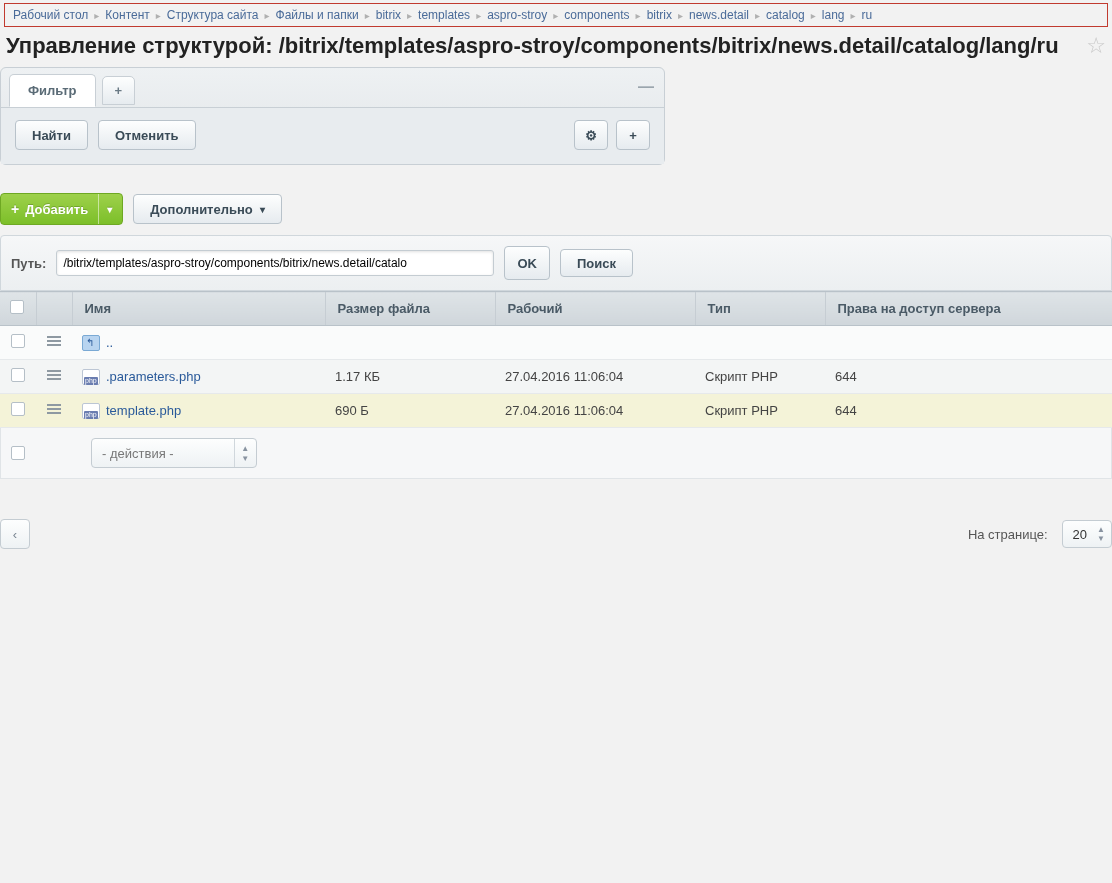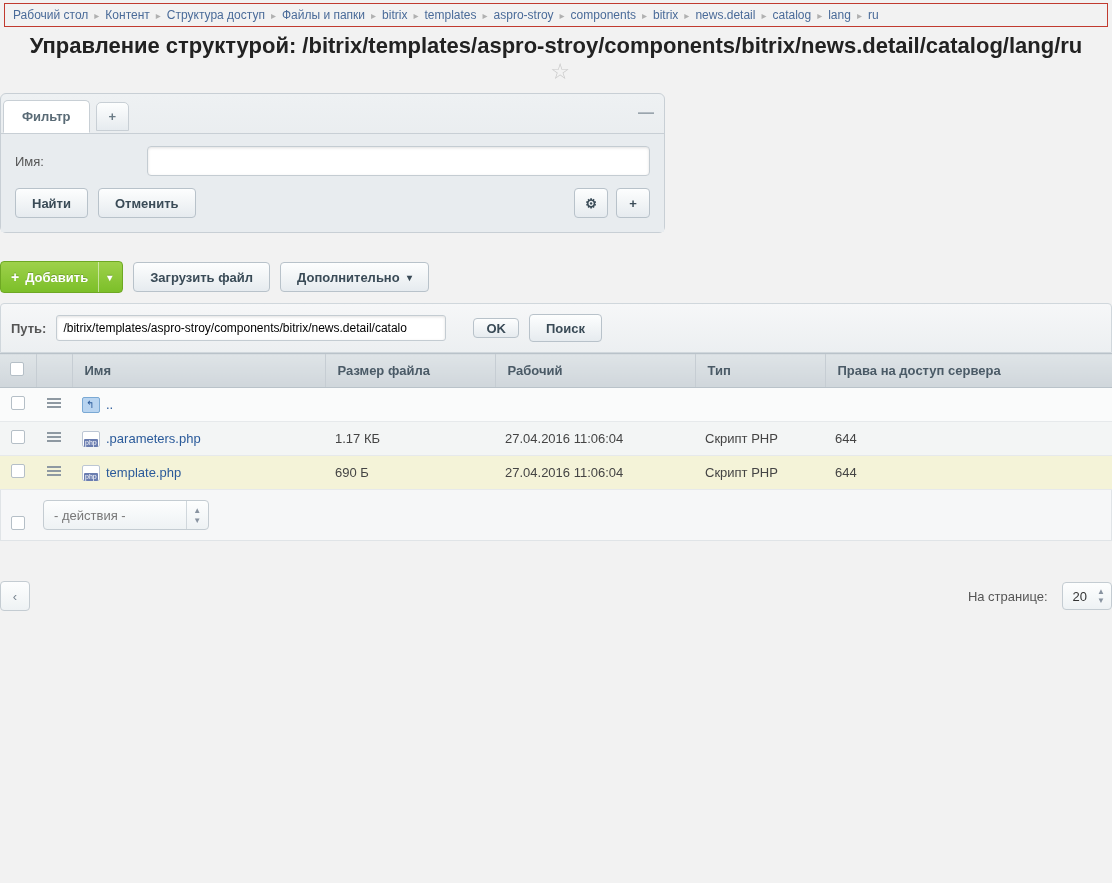--- a/index.html
+++ b/index.html
@@ -5,27 +5,27 @@
   * { box-sizing: border-box; margin: 0; padding: 0; }
   body { font-family: Arial, Helvetica, sans-serif; font-size: 13px; background: #f2f2f2; color: #333; width: 1112px; }
   a { text-decoration: none; }
 
   
   .breadcrumb { border: 1px solid #c13a2f; padding: 4px 8px; margin: 3px 4px 6px 4px; display: flex; align-items: center; gap: 6px; flex-wrap: wrap; font-size: 12px; }
   .breadcrumb a { color: #4a6b99; }
   .breadcrumb .sep { color: #b0b0b0; font-size: 10px; }
 
   
-  .page-title-row { display: flex; align-items: center; padding: 0 6px 8px 6px; flex-direction: column; }
+  .page-title-row { display: flex; align-items: center; padding: 0 6px 8px 6px; }
   .page-title { font-size: 22px; font-weight: bold; color: #222; line-height: 1.2; flex: 1; }
   .star-icon { color: #c8c8c8; font-size: 22px; margin-left: 8px; }
 
   
   .filter-panel { background: linear-gradient(#eef1f3,#e1e5e8); border: 1px solid #c8cfd5; border-radius: 6px; margin: 0 0 20px 0; width: 665px; }
-  .filter-tabs { display: flex; align-items: center; height: 40px; border-bottom: 1px solid #c8cfd5; padding: 0 2px; position: relative; }
+  .filter-tabs { display: flex; align-items: center; height: 40px; border-bottom: 1px solid #c8cfd5; padding: 0 8px; position: relative; }
   .filter-tab { background: #fff; border: 1px solid #c8cfd5; border-bottom: 1px solid #fff; border-radius: 5px 5px 0 0; padding: 8px 18px; font-weight: bold; color: #5a6b76; margin-top: 6px; }
   .filter-add-tab { border: 1px solid #c8cfd5; border-radius: 5px 5px 0 0; padding: 6px 12px; margin-left: 6px; margin-top: 6px; color: #6a7a85; font-weight: bold; background: linear-gradient(#fdfefe,#e6ebef); }
   .filter-collapse { position: absolute; right: 10px; top: 10px; color: #9aa5ad; font-size: 16px; font-weight: bold; }
   .filter-body { padding: 12px 14px 14px 14px; background: #e8ecef; }
   .filter-row { display: flex; align-items: center; gap: 12px; margin-bottom: 12px; }
   .filter-label { width: 120px; text-align: left; color: #555; }
   .filter-input { flex: 1; height: 30px; border: 1px solid #c4ccd2; border-radius: 4px; box-shadow: inset 0 1px 3px rgba(0,0,0,0.12); background: #fff; padding: 0 8px; }
   .filter-buttons { display: flex; align-items: center; gap: 10px; }
   .btn { display: inline-flex; align-items: center; justify-content: center; height: 30px; padding: 0 16px; border: 1px solid #b8c2ca; border-radius: 4px; background: linear-gradient(#fdfefe,#e6ebef); color: #3a4b57; font-weight: bold; cursor: pointer; font-size: 13px; }
   .btn-small { height: 30px; width: 34px; padding: 0; }
@@ -33,41 +33,41 @@
 
   
   .toolbar { display: flex; align-items: center; gap: 10px; padding: 8px 0 10px 0; }
   .btn-green { background: linear-gradient(#9ed14b,#7cbf29); border: 1px solid #6ea823; color: #fff; text-shadow: 0 -1px 0 rgba(0,0,0,0.2); padding: 0 10px; height: 32px; display: inline-flex; align-items: center; gap: 6px; border-radius: 4px; font-weight: bold; }
   .btn-green .plus { font-weight: bold; font-size: 14px; }
   .btn-green .caret-sep { border-left: 1px solid rgba(255,255,255,0.5); height: 100%; display: inline-flex; align-items: center; padding-left: 8px; margin-left: 4px; }
 
   
   .path-bar { background: linear-gradient(#f6f7f8,#eceff1); border: 1px solid #d0d7dc; border-radius: 4px 4px 0 0; padding: 10px 10px; display: flex; align-items: center; gap: 10px; }
   .path-label { color: #555; font-weight: bold; }
-  .path-input { width: 390px; height: 26px; border: 1px solid #c4ccd2; border-radius: 3px; box-shadow: inset 0 1px 3px rgba(0,0,0,0.12); background: #fff; padding: 0 6px; font-size: 12px; }
+  .path-input { width: 438px; height: 26px; border: 1px solid #c4ccd2; border-radius: 3px; box-shadow: inset 0 1px 3px rgba(0,0,0,0.12); background: #fff; padding: 0 6px; font-size: 12px; }
 
   
   .grid { width: 100%; border-collapse: collapse; }
   .grid thead th { background: linear-gradient(#dfe4e7,#cfd6db); border-top: 1px solid #b9c2c9; border-bottom: 1px solid #b9c2c9; color: #4a5a66; font-weight: bold; text-align: left; padding: 8px 10px; font-size: 13px; }
   .grid thead th + th { border-left: 1px solid #c6cdd3; padding-left: 12px; }
   .grid tbody td { padding: 8px 10px; border-bottom: 1px solid #e6e9eb; color: #444; vertical-align: middle; }
   .grid tbody tr:nth-child(odd) td { background: #fafbfb; }
   .grid tbody tr:nth-child(even) td { background: #f3f5f5; }
   .grid tbody tr.hl td { background: #f4f3d8; }
   .col-chk { width: 36px; text-align: center; }
   .col-menu { width: 36px; text-align: center; color: #8e99a2; }
   .chk { width: 14px; height: 14px; border: 1px solid #b5bfc7; border-radius: 2px; display: inline-block; background: #fff; }
   .burger { display: inline-block; width: 14px; }
   .burger span { display: block; height: 2px; background: #8e99a2; margin: 2px 0; }
 
   .file-icon { display: inline-flex; width: 18px; height: 16px; margin-right: 6px; align-items: center; justify-content: center; vertical-align: middle; }
   .file-name { color: #2a5a9a; }
 
   
-  .bottom-row { display: flex; align-items: flex-end; padding: 10px 0 0 0; }
+  .bottom-row { display: flex; align-items: center; padding: 10px 0 0 0; gap: 48px; }
   .select-box { display: inline-flex; align-items: center; border: 1px solid #c4ccd2; border-radius: 4px; background: linear-gradient(#fdfefe,#eef2f4); height: 30px; }
   .select-box .disp { padding: 0 60px 0 10px; color: #777; min-width: 40px; }
   .select-box .handle { width: 22px; border-left: 1px solid #d0d7dc; height: 100%; display: flex; flex-direction: column; align-items: center; justify-content: center; color: #8893a0; font-size: 8px; gap:1px; }
 
   
   .pager-row { display: flex; align-items: center; gap: 14px; margin-top: 40px; }
   .pager-btn { width: 30px; height: 30px; border: 1px solid #c4ccd2; border-radius: 4px; background: linear-gradient(#fdfefe,#eef2f4); display: inline-flex; align-items: center; justify-content: center; color: #7a8691; }
   .pager-label { margin-left: auto; color: #555; }
   .page-size { display: inline-flex; align-items: center; border: 1px solid #c4ccd2; border-radius: 4px; background: linear-gradient(#fdfefe,#eef2f4); height: 28px; padding: 0 2px 0 10px; gap: 6px; }
   .page-size .handle { display: flex; flex-direction: column; font-size: 8px; color: #8893a0; padding: 0 4px; }
@@ -86,21 +86,21 @@
   .caret-down { font-size: 10px; color: inherit; }
 </style>
 </head>
 <body>
 
 <div class="breadcrumb" id="breadcrumb">
     <a href="#">Рабочий стол</a>
     <span class="sep">▸</span>
     <a href="#">Контент</a>
     <span class="sep">▸</span>
-    <a href="#">Структура доступ</a>
+    <a href="#">Структура сайта</a>
     <span class="sep">▸</span>
     <a href="#">Файлы и папки</a>
     <span class="sep">▸</span>
     <a href="#">bitrix</a>
     <span class="sep">▸</span>
     <a href="#">templates</a>
     <span class="sep">▸</span>
     <a href="#">aspro-stroy</a>
     <span class="sep">▸</span>
     <a href="#">components</a>
@@ -121,24 +121,20 @@
   <div class="star-icon">☆</div>
 </div>
 
 <div class="filter-panel">
   <div class="filter-tabs">
     <div class="filter-tab">Фильтр</div>
     <div class="filter-add-tab">+</div>
     <div class="filter-collapse">—</div>
   </div>
   <div class="filter-body">
-    <div class="filter-row">
-      <div class="filter-label">Имя:</div>
-      <input class="filter-input" value="" style="">
-    </div>
     <div class="filter-buttons">
       <button class="btn">Найти</button>
       <button class="btn">Отменить</button>
       <div class="filter-right">
         <button class="btn btn-small">
             <span>⚙</span>
           </button>
         <button class="btn btn-small">
             <span>+</span>
           </button>
@@ -150,30 +146,29 @@
 <div class="content-wrap">
 
   <div class="toolbar">
     <div class="btn-green">
       <span class="plus">+</span>
       <span>Добавить</span>
       <span class="caret-sep">
           <span class="caret-down">▾</span>
         </span>
     </div>
-    <button class="btn">Загрузить файл</button>
     <button class="btn">
       <span>Дополнительно</span>&nbsp;&nbsp;<span class="caret-down">▾</span>
     </button>
   </div>
 
   <div class="path-bar">
     <span class="path-label">Путь:</span>
     <input class="path-input" value="/bitrix/templates/aspro-stroy/components/bitrix/news.detail/catalo" style="">
-    <button class="btn" style="height:20px;padding:0 12px;margin-left:17px;">OK</button>
+    <button class="btn" style="height:34px;padding:0 12px;">OK</button>
     <button class="btn" style="height:28px;">Поиск</button>
   </div>
 
   <table class="grid">
     <thead>
       <tr>
         <th class="col-chk"><span class="chk"></span></th>
         <th class="col-menu"></th>
         <th>Имя</th>
         <th style="width:170px">Размер файла</th>

